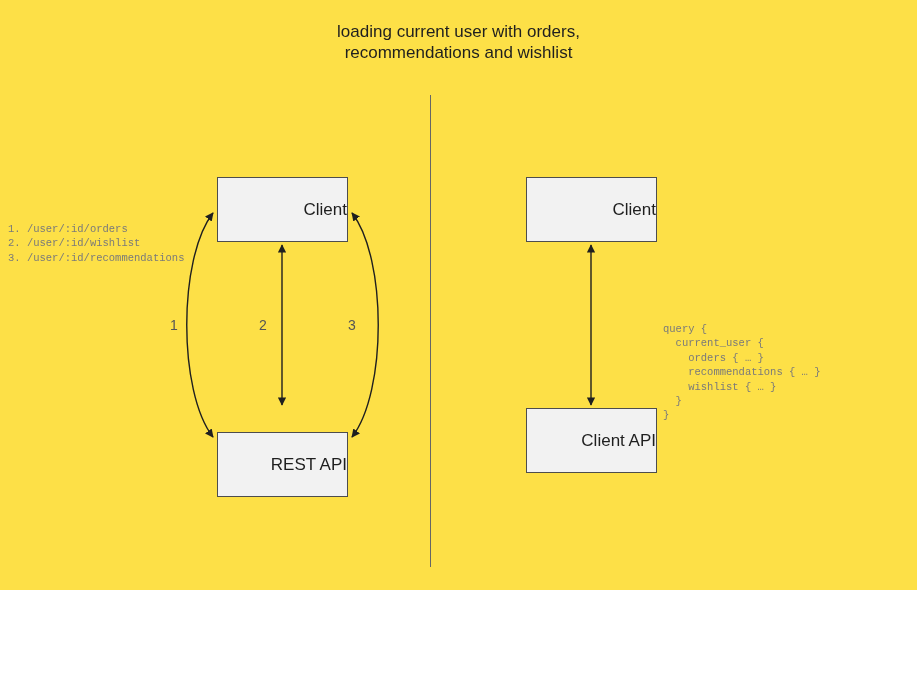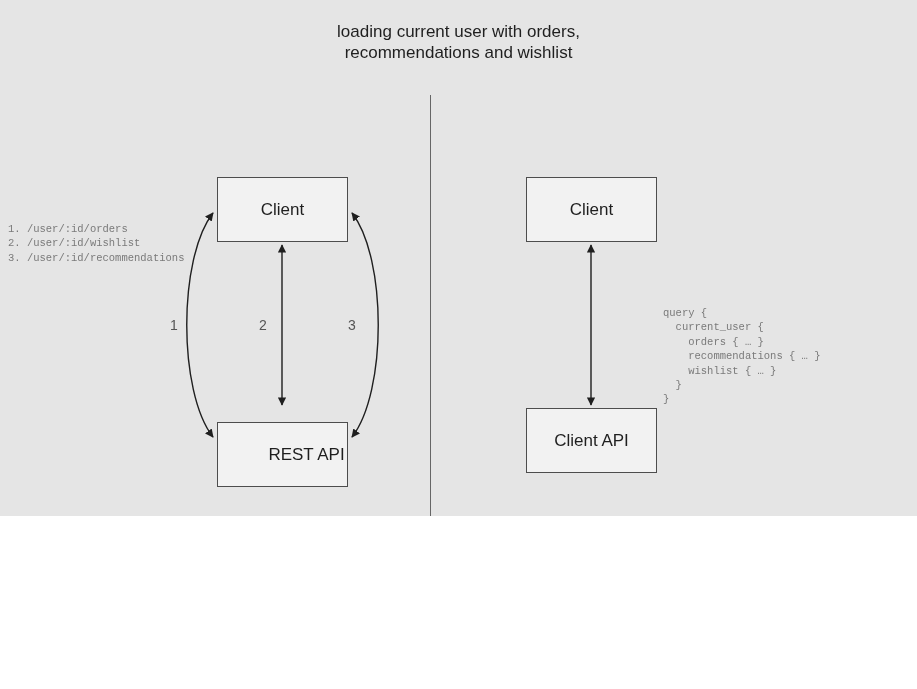--- a/index.html
+++ b/index.html
@@ -3,22 +3,22 @@
 <meta charset="utf-8">
 <style>
   html, body {
     margin: 0;
     padding: 0;
     background: #ffffff;
   }
   #canvas {
     position: relative;
     width: 917px;
-    height: 516px;
-    background: #e5e5e5;
+    height: 590px;
+    background: #fde047;
     overflow: hidden;
     font-family: "Liberation Sans", sans-serif;
   }
 
   
   #title {
     position: absolute;
     left: 0;
     top: 21px;
     width: 917px;
@@ -41,27 +41,27 @@
   }
 
   
   .node-box {
     position: absolute;
     box-sizing: border-box;
     background: #f2f2f2;
     border: 1px solid #4d4d4d;
     display: flex;
     align-items: center;
-    justify-content: center;
+    justify-content: flex-end;
     font-family: "Liberation Sans", sans-serif;
     font-size: 17px;
     color: #1f1f1f;
   }
   #box-client-rest  { left: 217px; top: 177px; width: 131px; height: 65px; }
-  #box-rest-api     { left: 217px; top: 422px; width: 131px; height: 65px; padding-left: 48px; }
+  #box-rest-api     { left: 217px; top: 432px; width: 131px; height: 65px; padding-left: 48px; }
   #box-client-gql   { left: 526px; top: 177px; width: 131px; height: 65px; }
   #box-graphql-api  { left: 526px; top: 408px; width: 131px; height: 65px; }
 
   
   #arrows {
     position: absolute;
     left: 0;
     top: 0;
     width: 917px;
     height: 689px;
@@ -90,21 +90,21 @@
   .code-block {
     position: absolute;
     font-family: "Liberation Mono", "DejaVu Sans Mono", monospace;
     font-size: 10.5px;
     line-height: 14.4px;
     color: #7a7a7a;
     white-space: pre;
     margin-top: 44px;
   }
   #rest-endpoints { left: 8px;   top: 178px; }
-  #gql-query      { left: 663px; top: 262px; }
+  #gql-query      { left: 663px; top: 278px; }
 </style>
 </head>
 <body>
 
 <div id="canvas">
 
   <div id="title">loading current user with orders,
 recommendations and wishlist</div>
 
   <div id="divider"></div>

